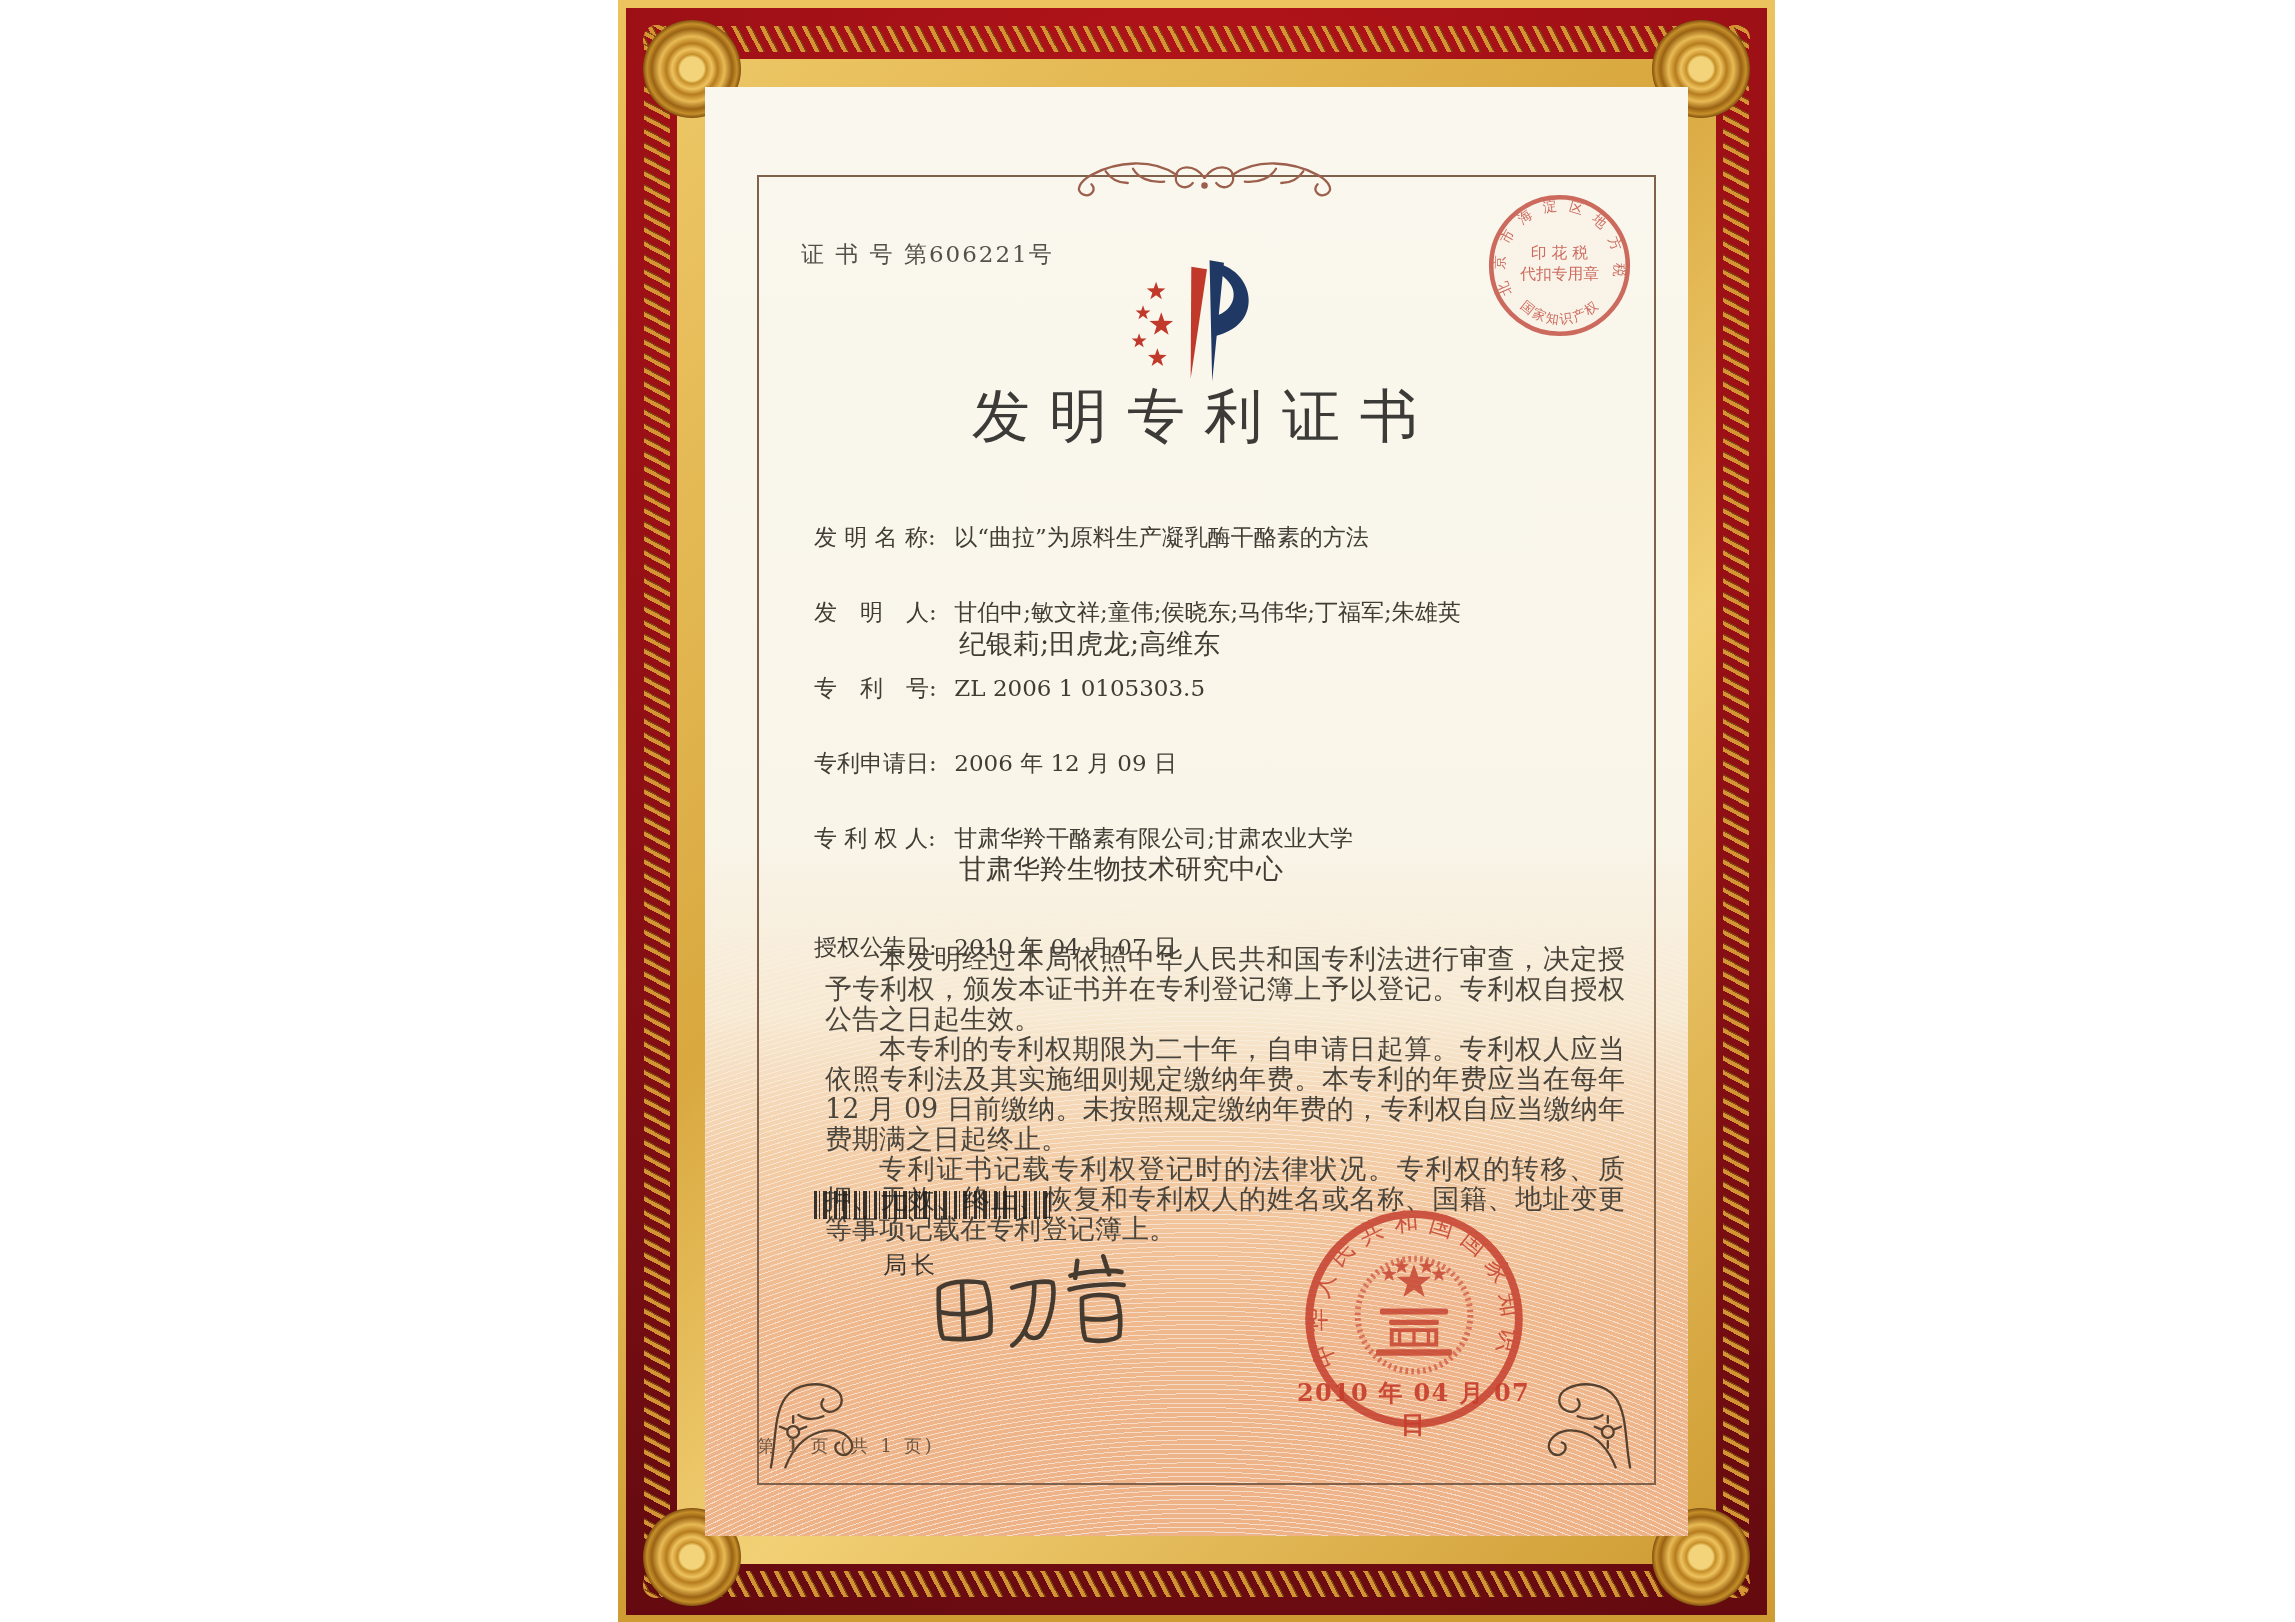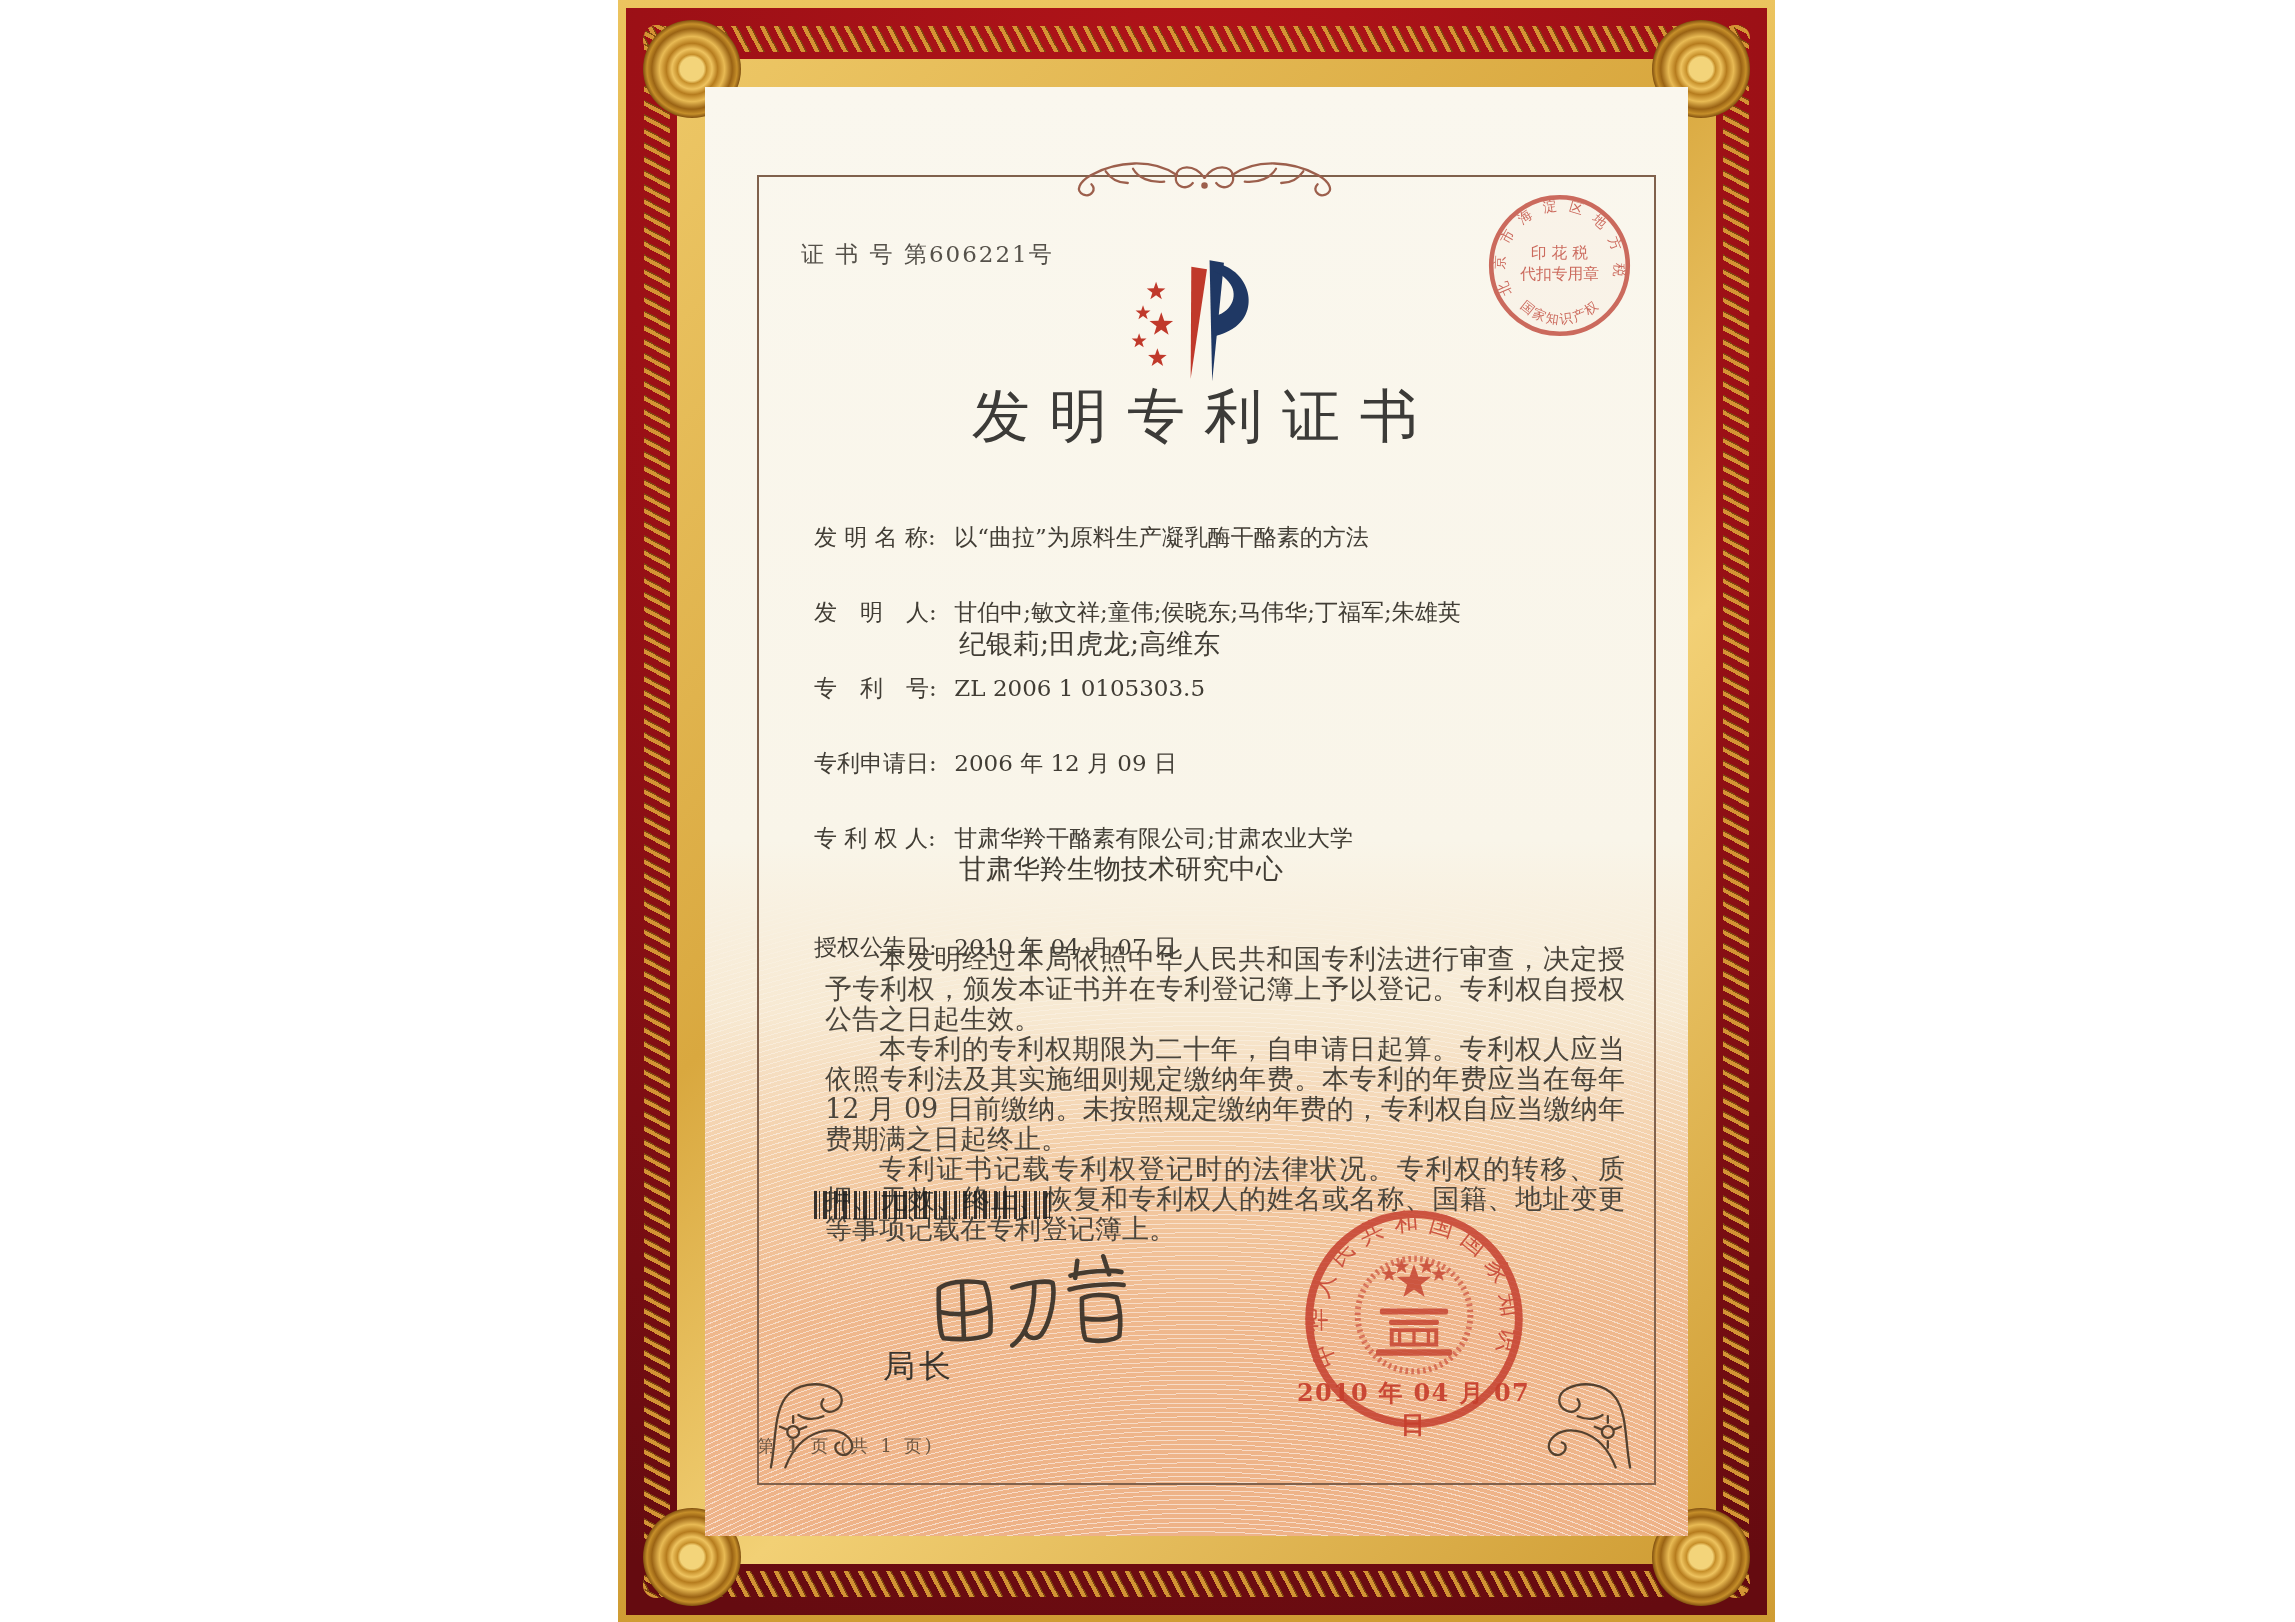--- a/index.html
+++ b/index.html
@@ -40,21 +40,21 @@
   .title{left:139px;top:378px;width:895px;text-align:center;font-size:58px;letter-spacing:19.6px;
          color:#3c3b38;font-weight:500;}
   .field-row{left:196px;font-size:23px;color:#413d35;white-space:nowrap;}
   .field-label{display:inline-block;width:133px;white-space:pre;}
   .field-cont{left:329px;font-size:27px;color:#413d35;white-space:nowrap;margin-left:12px;}
   .paras{left:207px;top:944px;width:800px;font-size:27px;line-height:30px;
          text-align:justify;color:#4a453c;}
   .paras p{margin:0;text-indent:2em;}
   .barcode{left:196px;top:1191px;width:236px;height:27.5px;opacity:.88;
          background:repeating-linear-gradient(90deg,#1c1c1c 0 2.6px,rgba(0,0,0,0) 2.6px 4.6px,#1c1c1c 4.6px 5.9px,rgba(0,0,0,0) 5.9px 9.2px,#1c1c1c 9.2px 13px,rgba(0,0,0,0) 13px 15px,#1c1c1c 15px 16.4px,rgba(0,0,0,0) 16.4px 20px);}
-  .juzhang{left:265px;top:1345px;font-size:32px;letter-spacing:3.9px;color:#3a352e;}
+  .juzhang{left:265px;top:1249px;font-size:24px;letter-spacing:3.9px;color:#3a352e;}
   .seal-date{left:675px;top:1377px;width:241px;text-align:center;font-size:24px;letter-spacing:1.3px;
          color:rgba(197,62,45,.92);font-weight:bold;}
   .footer-page{left:139px;top:1434px;width:895px;text-align:left;font-size:17.7px;
          letter-spacing:3.3px;color:#6d5742;}
   svg text{font-family:"DejaVu Serif","Liberation Serif",serif;}
 </style>
 </head>
 <body>
 
 <div class="stage">

